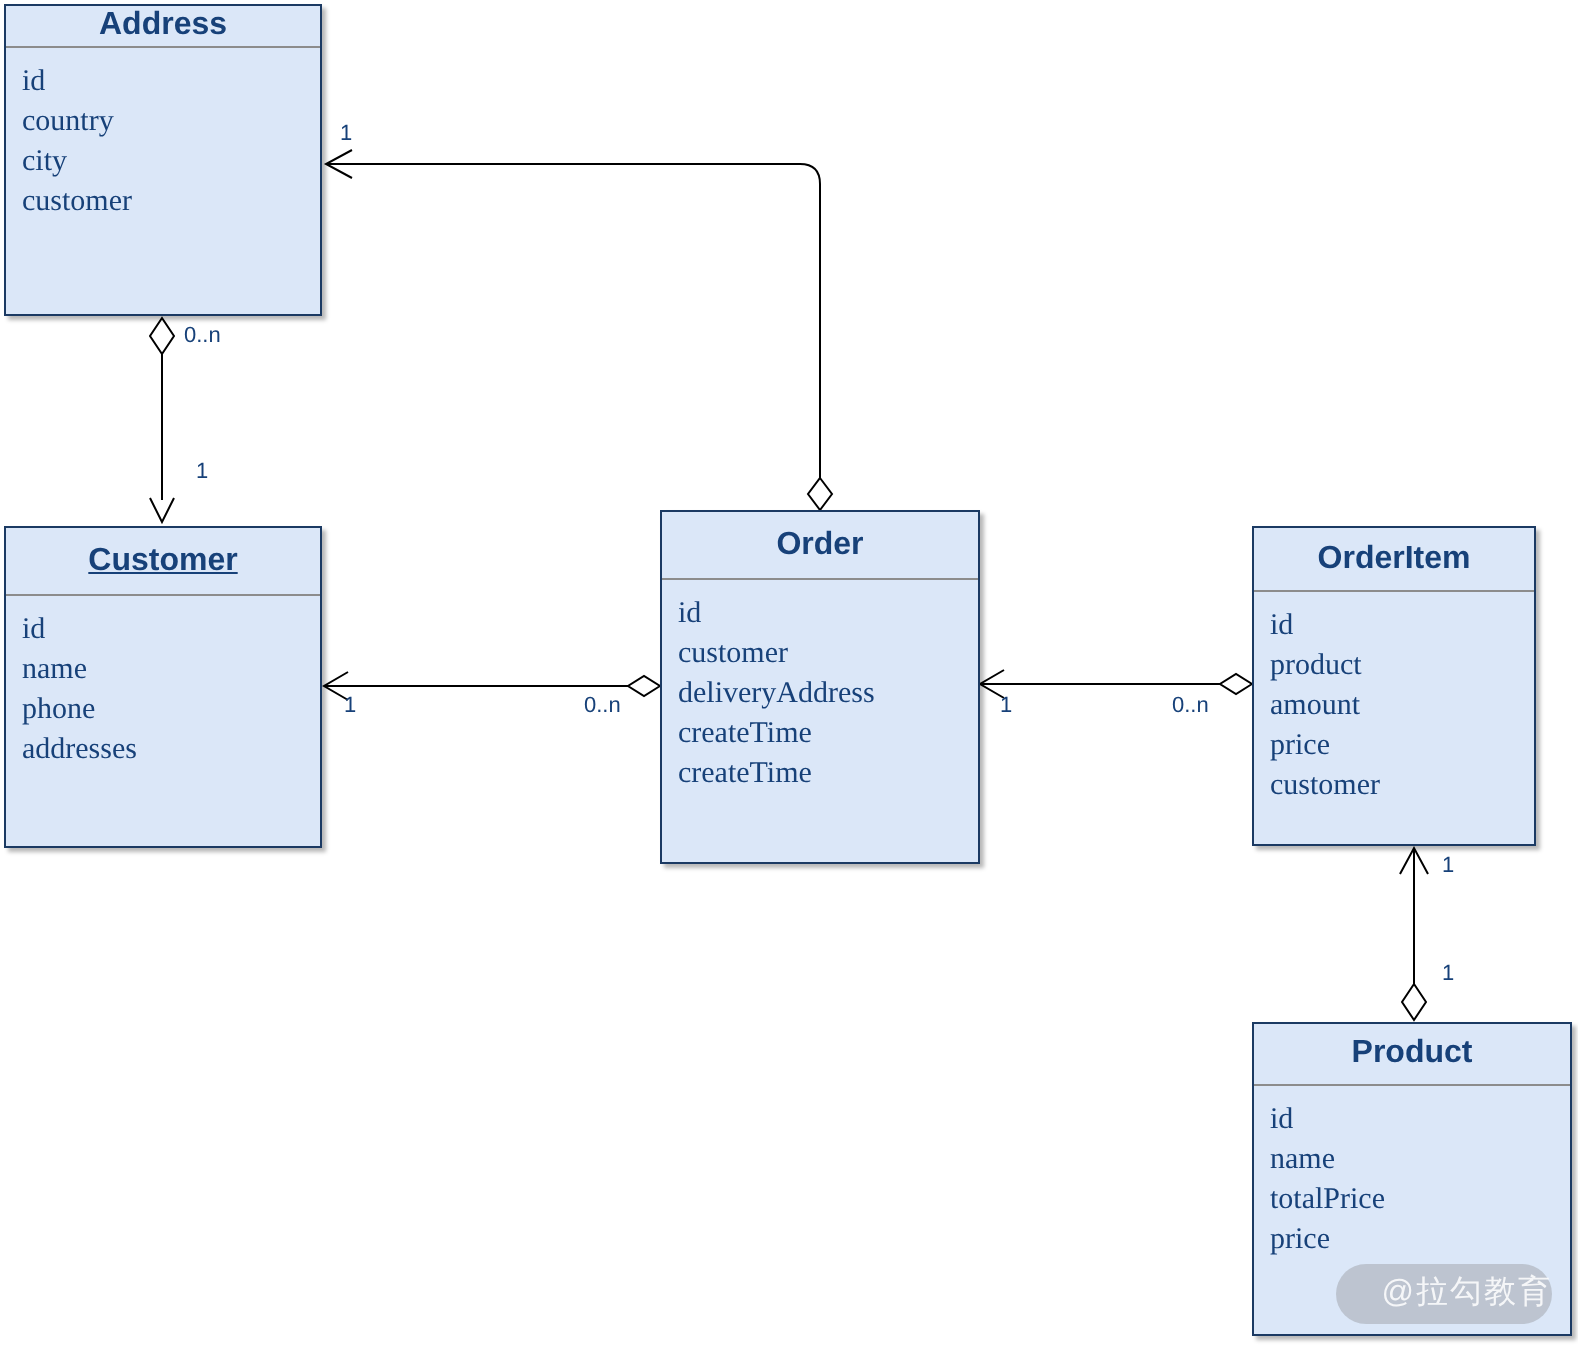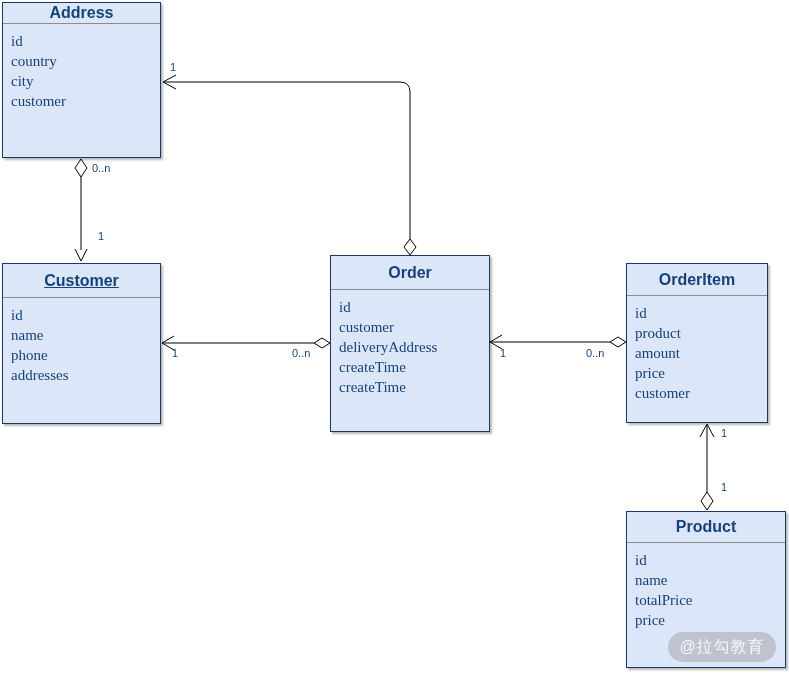--- a/index.html
+++ b/index.html
@@ -77,21 +77,21 @@
     position: absolute;
     left: 668px;
     top: 632px;
     width: 108px;
     height: 30px;
     border-radius: 15px;
     background: rgba(168,174,181,0.6);
     color: rgba(255,255,255,0.85);
     font-size: 16px;
     line-height: 30px;
-    text-align: center;
+    text-align: right;
     letter-spacing: 1px;
   }
 </style>
 </head>
 <body>
 
 <div id="diagram">
 
   <svg class="connectors" width="789" height="673" viewBox="0 0 789 673">
      Customer (vertical, left side) --&gt;

